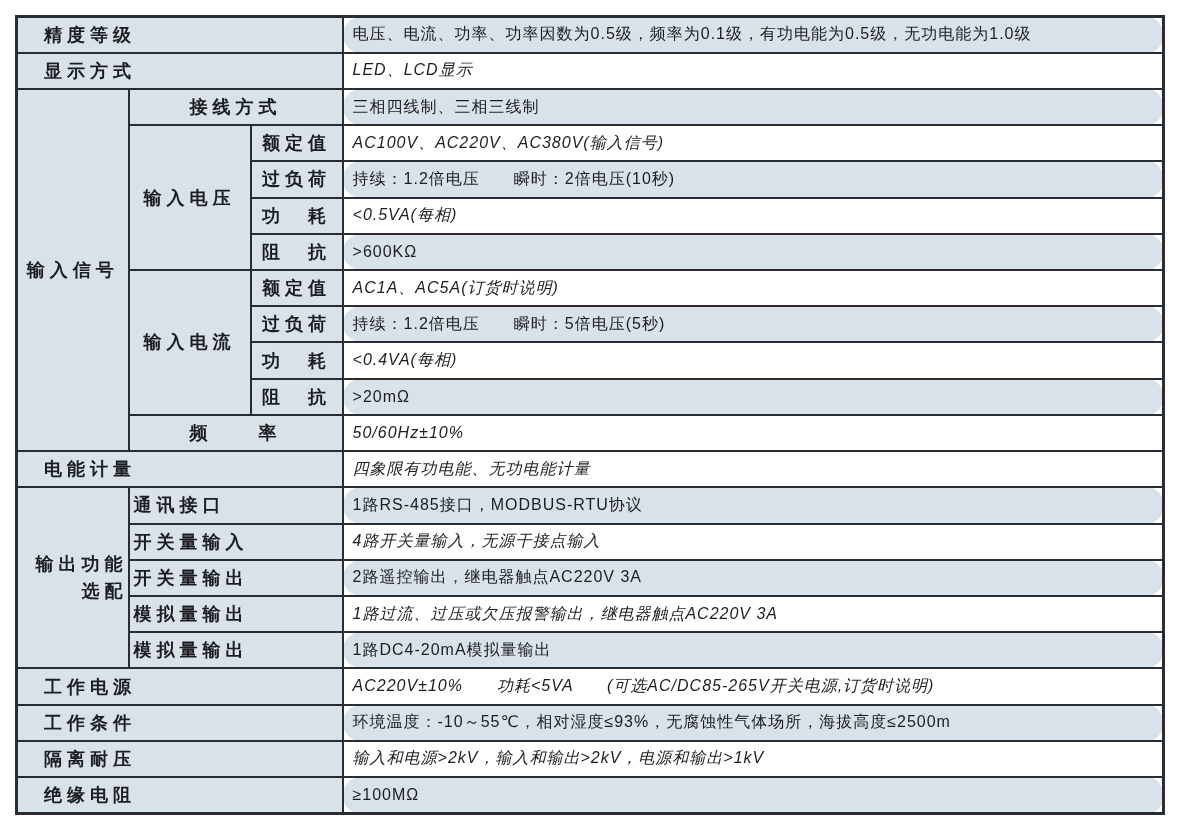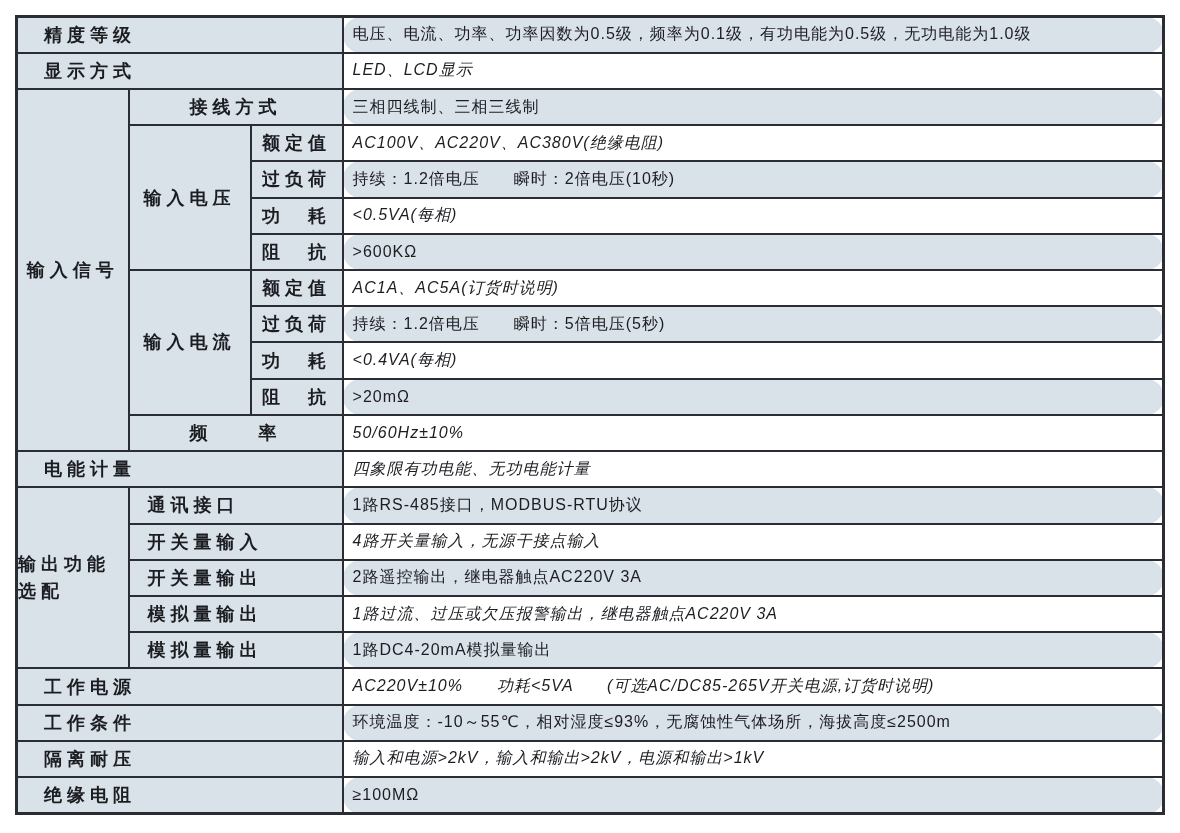--- a/index.html
+++ b/index.html
@@ -31,23 +31,23 @@
     height: 36px;
   }
   
   td.lbl {
     font-weight: bold;
     font-size: 18px;
     letter-spacing: 5px;
     white-space: nowrap;
   }
   td.lbl.pad  { padding-left: 26px; text-align: left; }
-  td.lbl.pad2 { padding-left: 18px; text-align: left; }
+  td.lbl.pad2 { padding-left: 4px; text-align: left; }
   td.lbl.c    { text-align: center; margin-top: 40px; }
-  td.lbl.c .stack-line { text-align: left; line-height: 1.5; }
+  td.lbl.c .stack-line { text-align: right; line-height: 1.5; }
   
   td.val {
     font-weight: normal;
     font-size: 16px;
     letter-spacing: 1px;
     padding-left: 9px;
     text-align: left;
     white-space: nowrap;
   }
   td.val.white { background: var(--cellwhite); font-style: italic; }
@@ -78,21 +78,21 @@
 
     <tr>
       <td rowspan="10" class="lbl c">输入信号</td>
       <td colspan="2" class="lbl c">接线方式</td>
       <td class="val shade">三相四线制、三相三线制</td>
     </tr>
 
     <tr>
       <td rowspan="4" class="lbl c">输入电压</td>
       <td class="lbl c">额定值</td>
-      <td class="val white">AC100V、AC220V、AC380V(绝缘电阻)</td>
+      <td class="val white">AC100V、AC220V、AC380V(输入信号)</td>
     </tr>
     <tr>
       <td class="lbl c">过负荷</td>
       <td class="val shade">持续：1.2倍电压　　瞬时：2倍电压(10秒)</td>
     </tr>
     <tr>
       <td class="lbl c">功　耗</td>
       <td class="val white">&lt;0.5VA(每相)</td>
     </tr>
     <tr>

